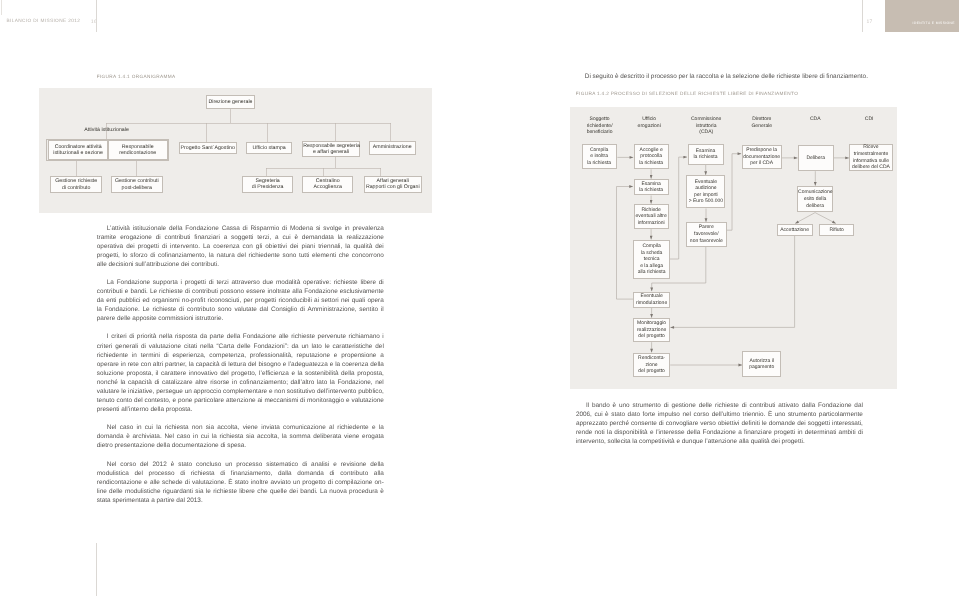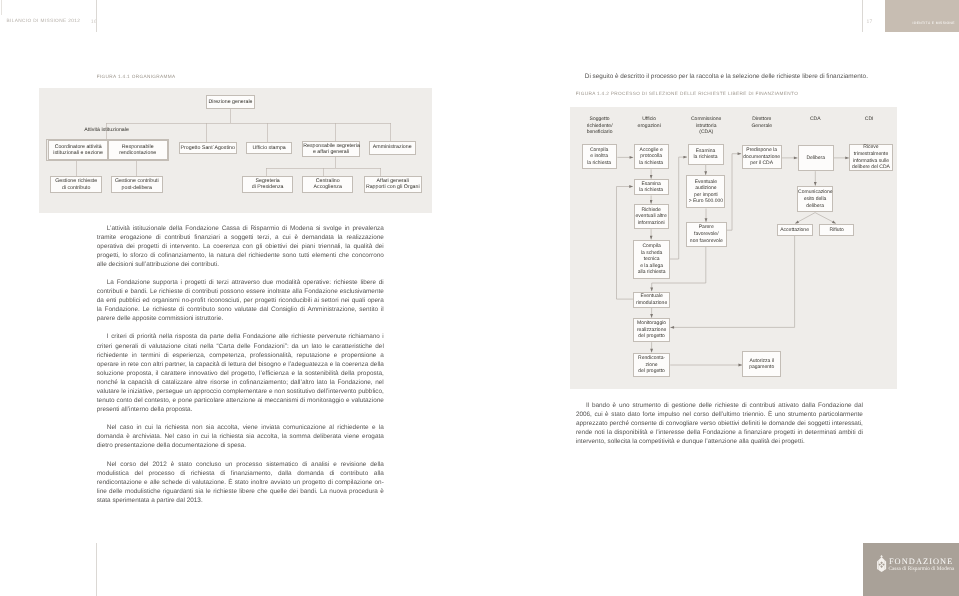--- a/index.html
+++ b/index.html
@@ -262,40 +262,14 @@
     <div class="nbox" style="left:172.4px;top:244.4px;width:38.7px;height:25.8px;">
         <span>Autorizza il<br>pagamento</span>
       </div>
   </div>
 
   <div class="a para" id="body-right" style="left:575.9px;top:400.8px;width:287px;">
     <p>Il bando è uno strumento di gestione delle richieste di contributi attivato dalla Fondazione dal 2006, cui è stato dato forte impulso nel corso dell’ultimo triennio. È uno strumento particolarmente apprezzato perché consente di convogliare verso obiettivi definiti le domande dei soggetti interessati, rende noti la disponibilità e l’interesse della Fondazione a finanziare progetti in determinati ambiti di intervento, sollecita la competitività e dunque l’attenzione alla qualità dei progetti.</p>
   </div>
 
   <div class="a" id="rule-bottom"></div>
-  <div class="a" id="logo">
-    <svg id="logo-mark" viewBox="0 0 42 64">
-      <g fill="#f4f1ed">
-
-        <rect x="19.4" y="0" width="3" height="9"></rect>
-        <rect x="16.4" y="3" width="9" height="3"></rect>
-
-        <path d="M21 7 L33 19 L33 50 Q33 58 21 63 Q9 58 9 50 L9 19 Z"></path>
-
-        <path d="M4 24 L9 19 L9 56 L4 52 Z"></path>
-        <path d="M38 24 L33 19 L33 56 L38 52 Z"></path>
-      </g>
-      <g fill="#a59d93">
-
-        <path d="M21 24 l5 5 -5 5 -5 -5 z"></path>
-        <path d="M14 31 l4.5 4.5 -4.5 4.5 -4.5 -4.5 z"></path>
-        <path d="M28 31 l4.5 4.5 -4.5 4.5 -4.5 -4.5 z"></path>
-        <path d="M21 38 l5 5 -5 5 -5 -5 z"></path>
-      </g>
-      <g fill="#f4f1ed">
-        <rect x="9" y="52" width="24" height="4"></rect>
-      </g>
-    </svg>
-    <div id="logo-name">FONDAZIONE</div>
-    <div id="logo-sub">Cassa di Risparmio di Modena</div>
-  </div>
 
 </div>
 
 </body></html>

